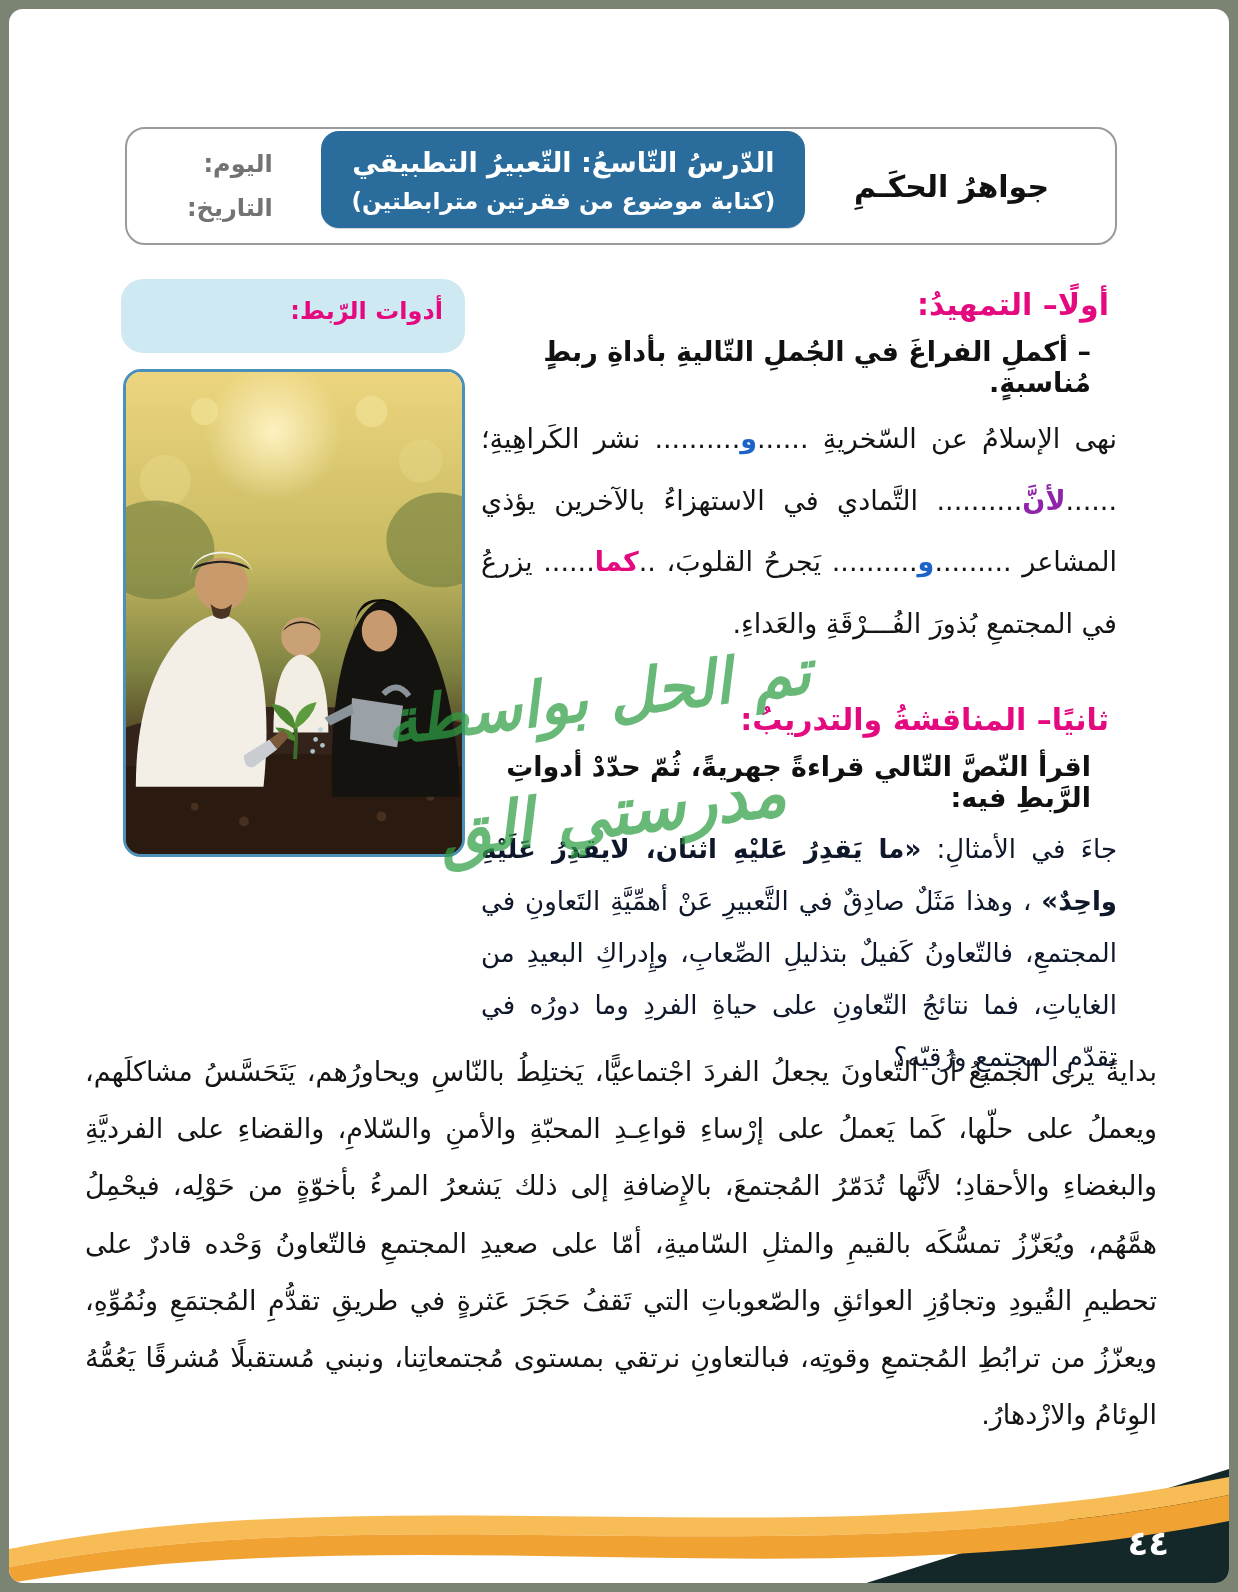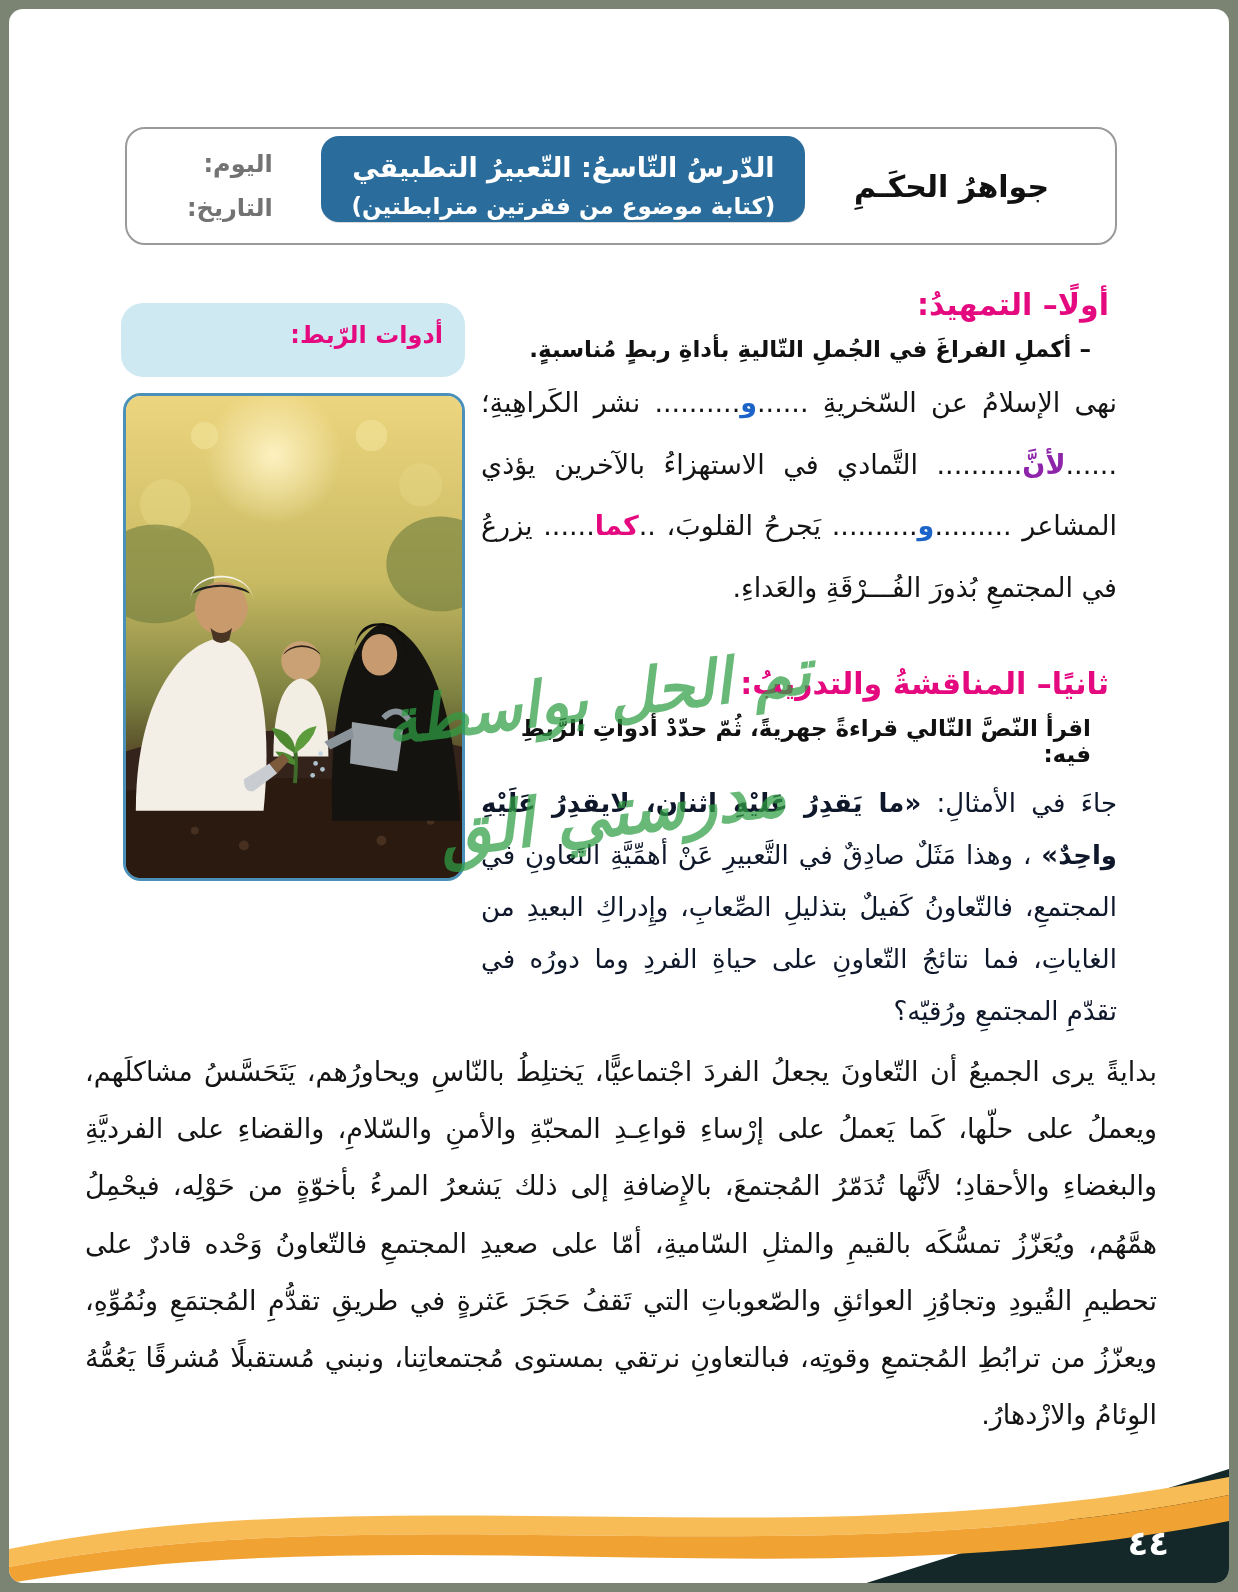--- a/index.html
+++ b/index.html
@@ -9,43 +9,43 @@
   .page-frame { width:1238px; height:1592px; background:#7b8372; padding:9px; }
   .page-inner { position:relative; width:100%; height:100%; background:#ffffff;
                 border-radius:14px; overflow:hidden; direction:rtl; }
 
   
   .header-box { position:absolute; top:118px; right:112px; left:116px; height:118px;
                 border:2px solid #9a9a9a; border-radius:20px;
                 display:flex; align-items:center; background:#fff; }
   .hikam-title { font-weight:700; font-size:30px; color:#111; margin-right:66px; flex:none; }
   .lesson-badge { position:relative; top:-7px; margin:0 auto; background:#2a6d9c; color:#fff;
-                  border-radius:18px; padding:16px 30px 3px; text-align:center; flex:none;
+                  border-radius:18px; padding:16px 30px 14px; text-align:center; flex:none;
                   box-shadow:0 1px 0 rgba(0,0,0,.15); }
   .lesson-badge .l1 { font-weight:700; font-size:27px; }
   .lesson-badge .l2 { font-weight:700; font-size:23px; margin-top:10px; }
   .day-date { margin-left:60px; flex:none; display:flex; flex-direction:column; gap:16px;
               font-weight:700; font-size:24px; color:#737373; }
 
   
   .content-grid { position:absolute; top:270px; right:112px; left:112px; display:flex; gap:16px; }
   .main-col { flex:1; min-width:0; }
-  .side-col { width:344px; flex:none;margin-top:24px; }
+  .side-col { width:344px; flex:none; }
 
   .linking-box { background:#cfe9f3; border-radius:22px; padding:18px 22px 20px; }
   .linking-box .title { color:#e5097f; font-weight:700; font-size:24px; margin-bottom:8px; }
   .linking-box .body { color:#111; font-weight:600; font-size:23px; line-height:1.78;
                        text-align:justify; }
 
   .photo-wrap { margin-top:16px; border:3px solid #4a90b8; border-radius:18px; overflow:hidden;
                 width:342px; height:488px; }
   .photo-wrap svg { display:block; width:100%; height:100%; }
 
   .pink-heading { color:#e5097f; font-weight:700; font-size:30px; margin:8px 8px 14px; }
-  .bold-line { color:#111; font-weight:700; font-size:23px; margin:0 26px 10px 0; }
+  .bold-line { color:#111; font-weight:700; font-size:27px; margin:0 26px 10px 0; }
 
   .fill-para { font-size:27px; color:#141414; font-weight:500; line-height:2.28;
                text-align:justify; margin-top:4px; }
   .fill-para .c-blue  { color:#1c63c9; font-weight:700; }
   .fill-para .c-purple{ color:#8e24aa; font-weight:700; }
   .fill-para .c-pink  { color:#e5097f; font-weight:700; }
 
   .sec2-heading { margin-top:48px; }
   .reading-para { font-size:26px; color:#0f172a; font-weight:500; line-height:2.0;
                   text-align:justify; margin-top:6px; }

